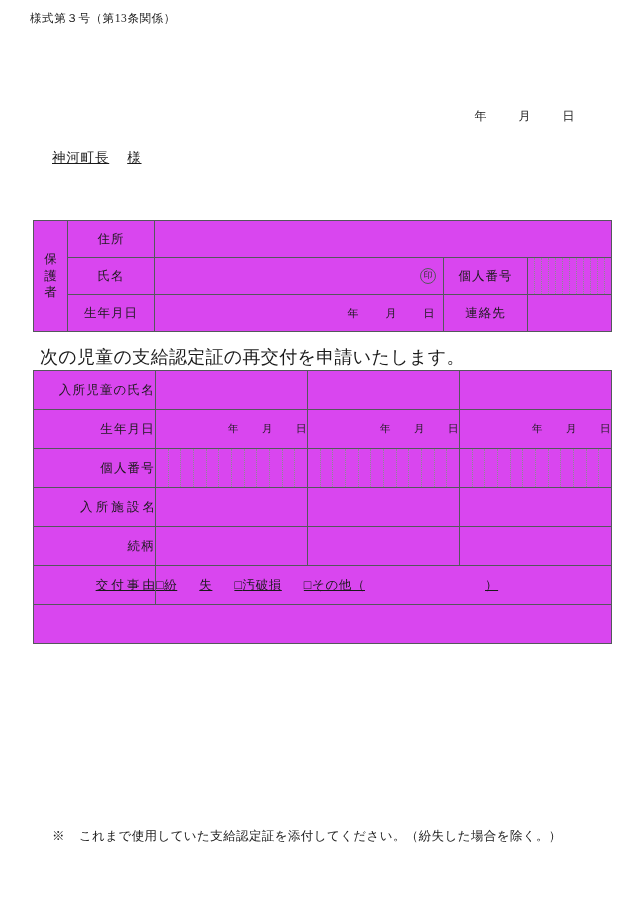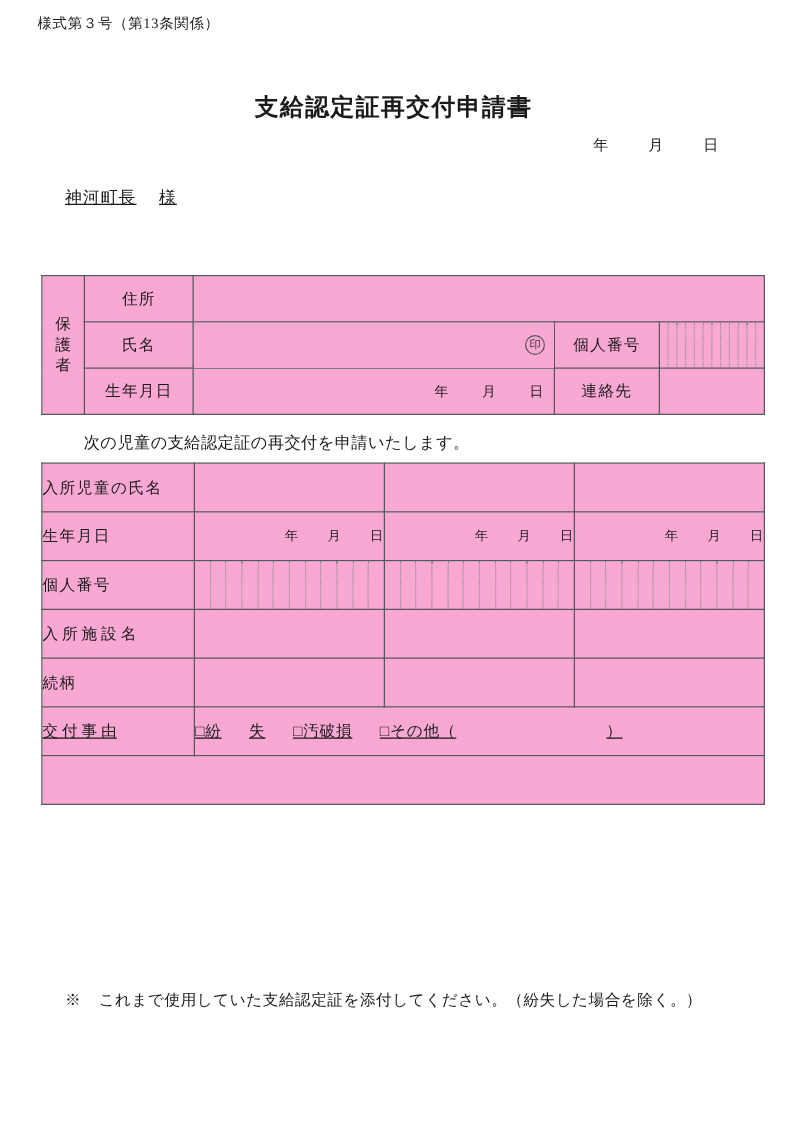--- a/index.html
+++ b/index.html
@@ -66,21 +66,21 @@
   table.formtable {
     position: absolute;
     border-collapse: collapse;
     table-layout: fixed;
     font-size: 12.5px;
   }
   table.formtable td {
     border: 1px solid #55575c;
     padding: 0;
     vertical-align: middle;
-    background: #f9a8d4;
+    background: #d946ef;
   }
 
   
   #guardian-table {
     left: 33px;
     top: 220px;
     width: 578px;
   }
   #guardian-table td { height: 36px; }
   .vcell {
@@ -140,21 +140,21 @@
 
   
   #children-table {
     left: 33px;
     top: 370px;
     width: 578px;
   }
   #children-table td { height: 38px; }
   #children-table td.rowlabel {
     width: 122px;
-    text-align: left;
+    text-align: right;
     white-space: nowrap;
   }
   .sp-mid  { letter-spacing: 1.2px; padding-left: 1.2px; }
   .ymd-c {
     font-size: 10.5px;
     text-align: right;
     padding-right: 9px;
     letter-spacing: 0.5px;
     white-space: nowrap;
   }
@@ -170,36 +170,35 @@
   }
   .reasons .opt { margin-right: 22px; }
   .reasons .opt .gap { display: inline-block; width: 22px; }
   .reasons .paren { display: inline-block; width: 120px; }
 
   .blank-row td { height: 200px; }
 
   .note {
     position: absolute;
     left: 52px;
-    top: 792px;
+    top: 828px;
     font-size: 12.5px;
     letter-spacing: 0.4px;
     white-space: nowrap;
     font-family: Liberation Mono, monospace;
   }
   .note .mk { margin-right: 14px; }
 </style>
 </head>
 <body>
 
 <div class="page">
 
   <div class="form-code">様式第３号（第13条関係）</div>
 
-  <div class="doc-title">支給認定証再交付申請書</div>
 
   <div class="date-line">
     <span class="g">年</span><span class="g">月</span><span class="g">日</span>
   </div>
 
   <div class="addressee">
     <span>神河町長</span><span class="sama">様</span>
   </div>
 
   <table class="formtable" id="guardian-table">
@@ -249,21 +248,21 @@
           <span style="display:inline-block;width:100%;text-align:right;padding-right:8px;box-sizing:border-box;">
             <span class="pad" style="width:38px;text-align:left;display:inline-block;">年</span><span class="pad" style="width:38px;text-align:left;display:inline-block;">月</span><span>日</span>
           </span>
         </td>
         <td class="lbl">連絡先</td>
         <td></td>
       </tr>
     </tbody>
   </table>
 
-  <div style="position:absolute;left:67px;top:345px;font-size:13px;letter-spacing:0.3px;white-space:nowrap;">次の児童の支給認定証の再交付を申請いたします。</div>
+  <div style="position:absolute;left:40px;top:345px;font-size:18px;letter-spacing:0.3px;white-space:nowrap;">次の児童の支給認定証の再交付を申請いたします。</div>
 
   <table class="formtable" id="children-table">
     <colgroup>
       <col style="width:122px">
         <col style="width:152px">
         <col style="width:152px">
         <col style="width:152px">
     </colgroup>
     <tbody>
       <tr>

